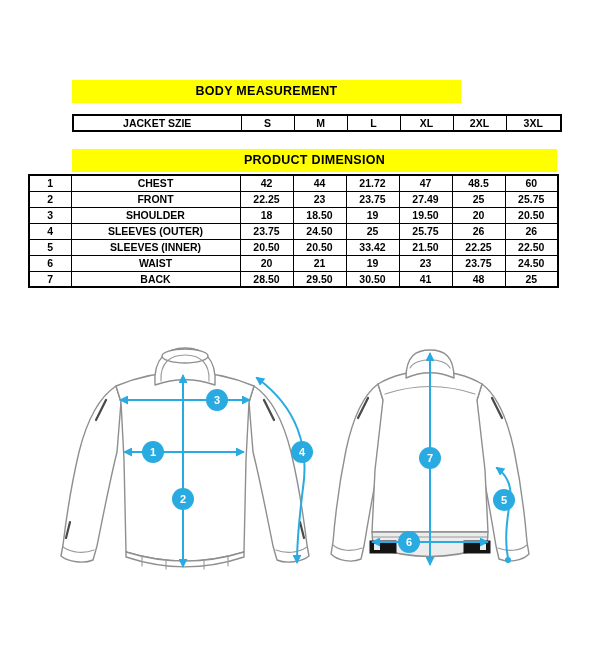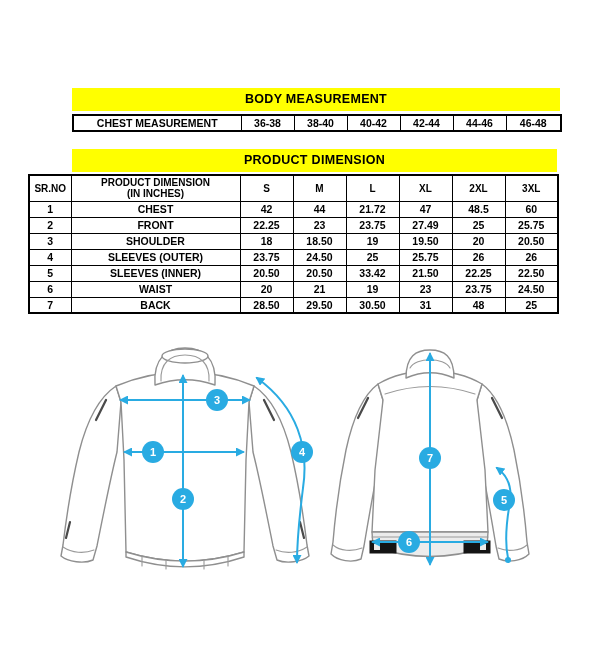--- a/index.html
+++ b/index.html
@@ -5,21 +5,21 @@
   * { margin:0; padding:0; box-sizing:border-box; }
   html,body { background:#ffffff; }
   .page {
     position:relative; width:600px; height:669px; background:#ffffff;
     font-family:"Liberation Sans", sans-serif; color:#000; overflow:hidden;
   }
   .yellow-bar {
     position:absolute; background:#ffff00; font-weight:bold; text-align:center;
     font-size:12.5px; height:23px; line-height:23px; letter-spacing:0.3px;
   }
-  #bm-title { left:72px; top:88px;  width:488px; }
+  #bm-title { left:72px; top:80px;  width:389px; }
   #pd-title { left:72px; top:149px; width:485px; }
 
   table.sizes {
     position:absolute; border-collapse:collapse; table-layout:fixed;
     background:#fff; border:2px solid #000;
   }
   table.sizes td, table.sizes th {
     border:1px solid #000; font-weight:bold; text-align:center;
     vertical-align:middle; font-size:10.5px; padding:1px 2px;
     font-family:"Liberation Sans", sans-serif; overflow:hidden;
@@ -54,56 +54,45 @@
       <col style="width:168px">
         <col style="width:53px">
         <col style="width:53px">
       <col style="width:53px">
         <col style="width:53px">
         <col style="width:53px">
         <col style="width:55px">
     </colgroup>
     <tbody>
       <tr>
-        <td>CHEST MEASUREMENT</td>
-        <td>36-38</td>
-        <td>38-40</td>
-        <td>40-42</td>
-        <td>42-44</td>
-        <td>44-46</td>
-        <td>46-48</td>
+        <td>JACKET SZIE</td>
+        <td>S</td>
+        <td>M</td>
+        <td>L</td>
+        <td>XL</td>
+        <td>2XL</td>
+        <td>3XL</td>
       </tr>
     </tbody>
   </table>
 
   <div class="yellow-bar" id="pd-title">PRODUCT DIMENSION</div>
 
   <table class="sizes" id="pd-table">
     <colgroup>
       <col style="width:42px">
         <col style="width:169px">
         <col style="width:53px">
         <col style="width:53px">
       <col style="width:53px">
         <col style="width:53px">
         <col style="width:53px">
         <col style="width:53px">
     </colgroup>
     <tbody>
-      <tr>
-        <th>SR.NO</th>
-        <th class="two-line">PRODUCT DIMENSION
-(IN INCHES)</th>
-        <th>S</th>
-        <th>M</th>
-        <th>L</th>
-        <th>XL</th>
-        <th>2XL</th>
-        <th>3XL</th>
-      </tr>
       <tr>
         <td>1</td>
         <td>CHEST</td>
         <td>42</td>
         <td>44</td>
         <td>21.72</td>
         <td>47</td>
         <td>48.5</td>
         <td>60</td>
       </tr>
@@ -156,21 +145,21 @@
         <td>23</td>
         <td>23.75</td>
         <td>24.50</td>
       </tr>
       <tr>
         <td>7</td>
         <td>BACK</td>
         <td>28.50</td>
         <td>29.50</td>
         <td>30.50</td>
-        <td>31</td>
+        <td>41</td>
         <td>48</td>
         <td>25</td>
       </tr>
     </tbody>
   </table>
 
   <svg id="jackets-svg" width="600" height="258" viewBox="0 0 600 258">
     <defs>
       <marker id="arr" markerUnits="userSpaceOnUse" markerWidth="9" markerHeight="9" refX="7" refY="4.5" orient="auto-start-reverse">
         <path d="M0,0 L9,4.5 L0,9 Z" fill="#29abe2"></path>

